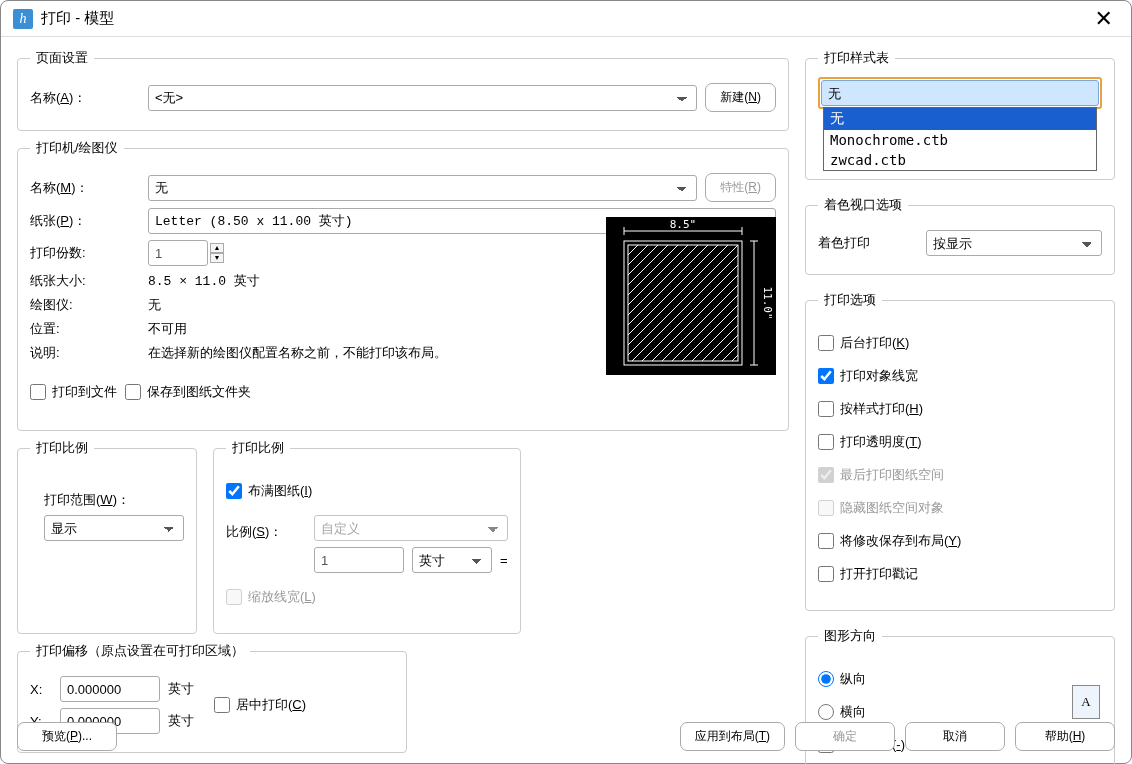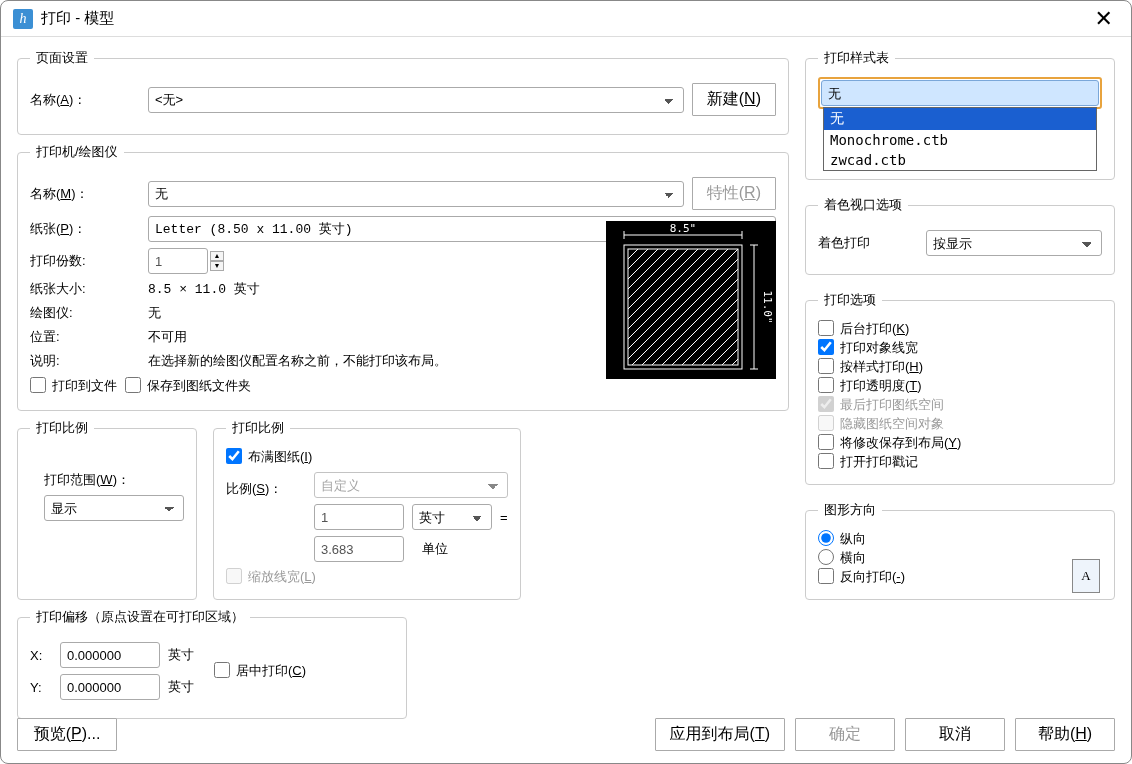--- a/index.html
+++ b/index.html
@@ -12,24 +12,24 @@
 .body { padding: 12px 16px; display: flex; gap: 16px; }
 .left-col { flex: 1; display: flex; flex-direction: column; gap: 8px; }
 .right-col { width: 310px; display: flex; flex-direction: column; gap: 16px; }
 fieldset { border: 1px solid #ccc; border-radius: 4px; padding: 10px 12px 12px 12px; position: relative; }
 legend { padding: 0 6px; font-size: 13px; }
 .row { display: flex; align-items: center; gap: 8px; margin: 6px 0; }
 .row .lbl { width: 110px; }
 .row .lbl2 { width: 80px; margin-top: 8px; }
 select, input[type=text] { border: 1px solid #aaa; border-radius: 3px; padding: 3px 6px; font-size: 13px; font-family: inherit; background: #fff; height: 26px; }
 select { appearance: none; background-image: linear-gradient(45deg, transparent 50%, #555 50%), linear-gradient(135deg, #555 50%, transparent 50%); background-position: calc(100% - 14px) 11px, calc(100% - 9px) 11px; background-size: 5px 5px, 5px 5px; background-repeat: no-repeat; padding-right: 24px; }
-button { border: 1px solid #aaa; border-radius: 1px; background: #fff; padding: 5px 14px; font-size: 16px; font-family: inherit; cursor: pointer; }
+button { border: 1px solid #aaa; border-radius: 7px; background: #fff; padding: 5px 14px; font-size: 12px; font-family: inherit; cursor: pointer; }
 button:disabled { color: #999; }
 input[type=checkbox], input[type=radio] { width: 16px; height: 16px; margin-right: 6px; vertical-align: middle; }
-.chk { display: flex; margin: 1px 0; }
+.chk { display: flex; align-items: center; margin: 15px 0; }
 .spin { display: flex; align-items: center; }
 .spin input { width: 60px; }
 .spin-btns { display: flex; flex-direction: column; margin-left: 2px; }
 .spin-btns span { width: 14px; height: 10px; border: 1px solid #aaa; font-size: 7px; line-height: 8px; text-align: center; background: #f5f5f5; cursor: pointer; }
 .preview { width: 170px; height: 158px; background: #000; position: absolute; right: 12px; top: 60px; }
 .preview svg { width: 100%; height: 100%; }
 .two-col-inner { display: flex; gap: 16px; }
 .footer { position: absolute; bottom: 12px; left: 16px; right: 16px; display: flex; gap: 10px; align-items: center; }
 .footer button { min-width: 100px; }
 .dropdown-open { position: relative; border: 2px solid #e8a33d; border-radius: 3px; padding: 1px; }
@@ -157,25 +157,20 @@
           <div class="row">
             <span class="lbl2">比例(<u>S</u>)：</span>
             <select style="flex:1" disabled=""><option>自定义</option></select>
           </div>
           <div class="row">
             <span class="lbl2"></span>
             <input type="text" disabled="" style="width: 90px;" value="1">
             <select style="width:80px"><option>英寸</option></select>
             <span>=</span>
           </div>
-          <div class="row">
-            <span class="lbl2"></span>
-            <input type="text" disabled="" style="width: 90px;" value="3.683">
-            <span style="margin-left:10px">单位</span>
-          </div>
           <label class="chk disabled-chk">
               <input type="checkbox" disabled="" style="">
               <span>缩放线宽(<u>L</u>)</span>
             </label>
         </fieldset>
       </div>
 
       <fieldset style="width:390px">
         <legend>打印偏移（原点设置在可打印区域）</legend>
         <div style="display:flex; gap:20px; align-items:center">

